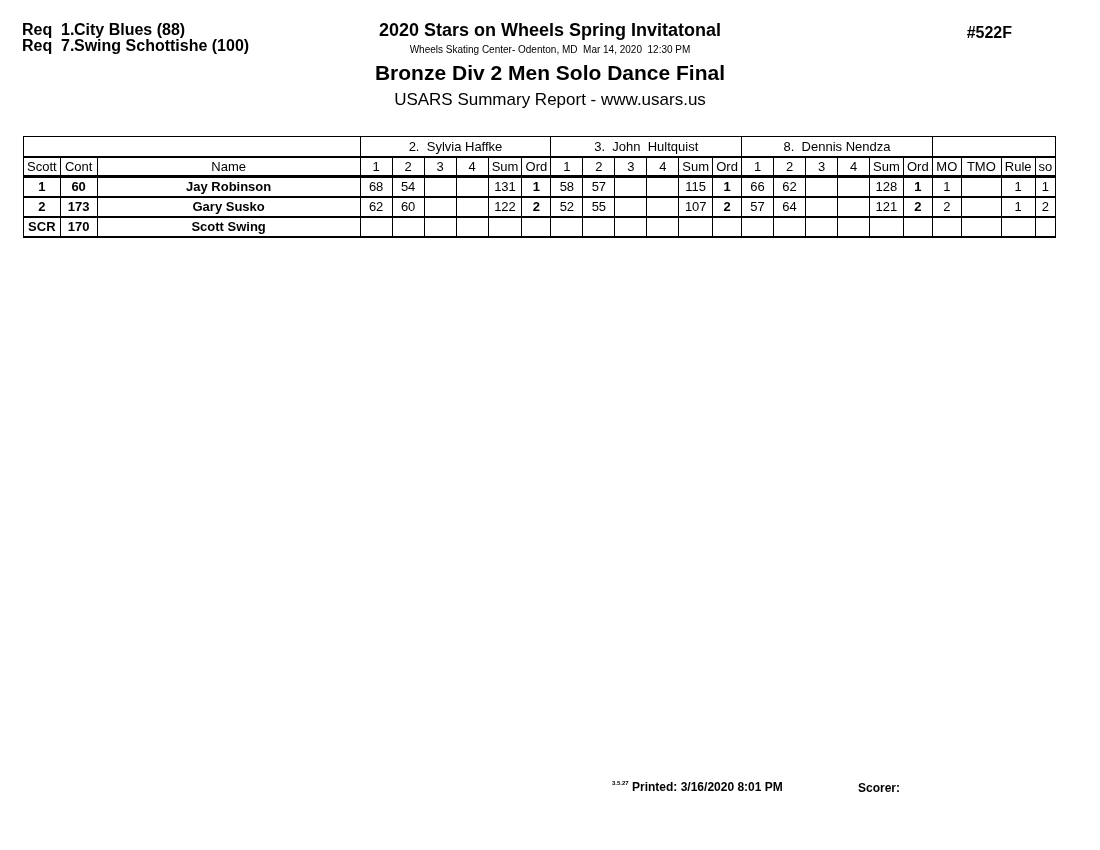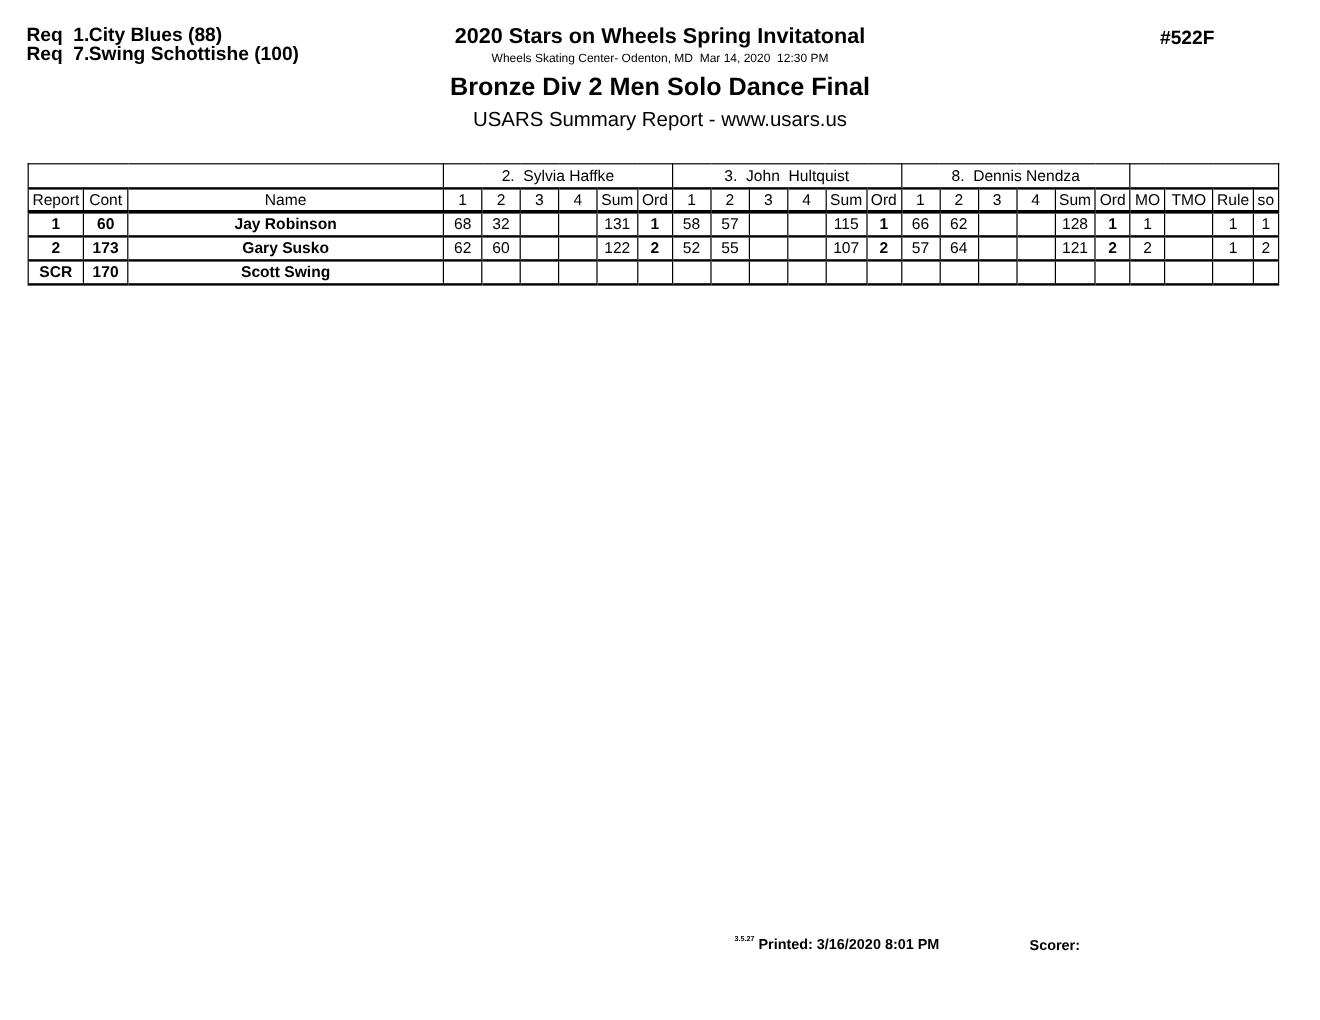--- a/index.html
+++ b/index.html
@@ -114,21 +114,21 @@
   </colgroup>
   <tbody>
       <tr>
     <td class="spacer" colspan="3"></td>
     <td class="judgebox" colspan="6">2.  Sylvia Haffke</td>
     <td class="judgebox" colspan="6">3.  John  Hultquist</td>
     <td class="judgebox" colspan="6">8.  Dennis Nendza</td>
     <td class="spacer" colspan="4"></td>
   </tr>
   <tr class="hdr">
-    <td class="place c-first">Report</td>
+    <td class="place c-first">Scott</td>
     <td>Cont</td>
     <td class="name">Name</td>
 
     <td>1</td>
     <td>2</td>
     <td>3</td>
     <td>4</td>
     <td>Sum</td>
     <td class="ord">Ord</td>
 
@@ -150,21 +150,21 @@
     <td>TMO</td>
     <td>Rule</td>
     <td class="c-last">so</td>
   </tr>
 
   <tr class="data">
     <td class="place c-first">1</td>
     <td class="cont">60</td>
     <td class="name">Jay Robinson</td>
     <td>68</td>
-    <td>32</td>
+    <td>54</td>
     <td></td>
     <td></td>
     <td class="sum">131</td>
     <td class="ord">1</td>
     <td>58</td>
     <td>57</td>
     <td></td>
     <td></td>
     <td class="sum">115</td>
     <td class="ord">1</td>

